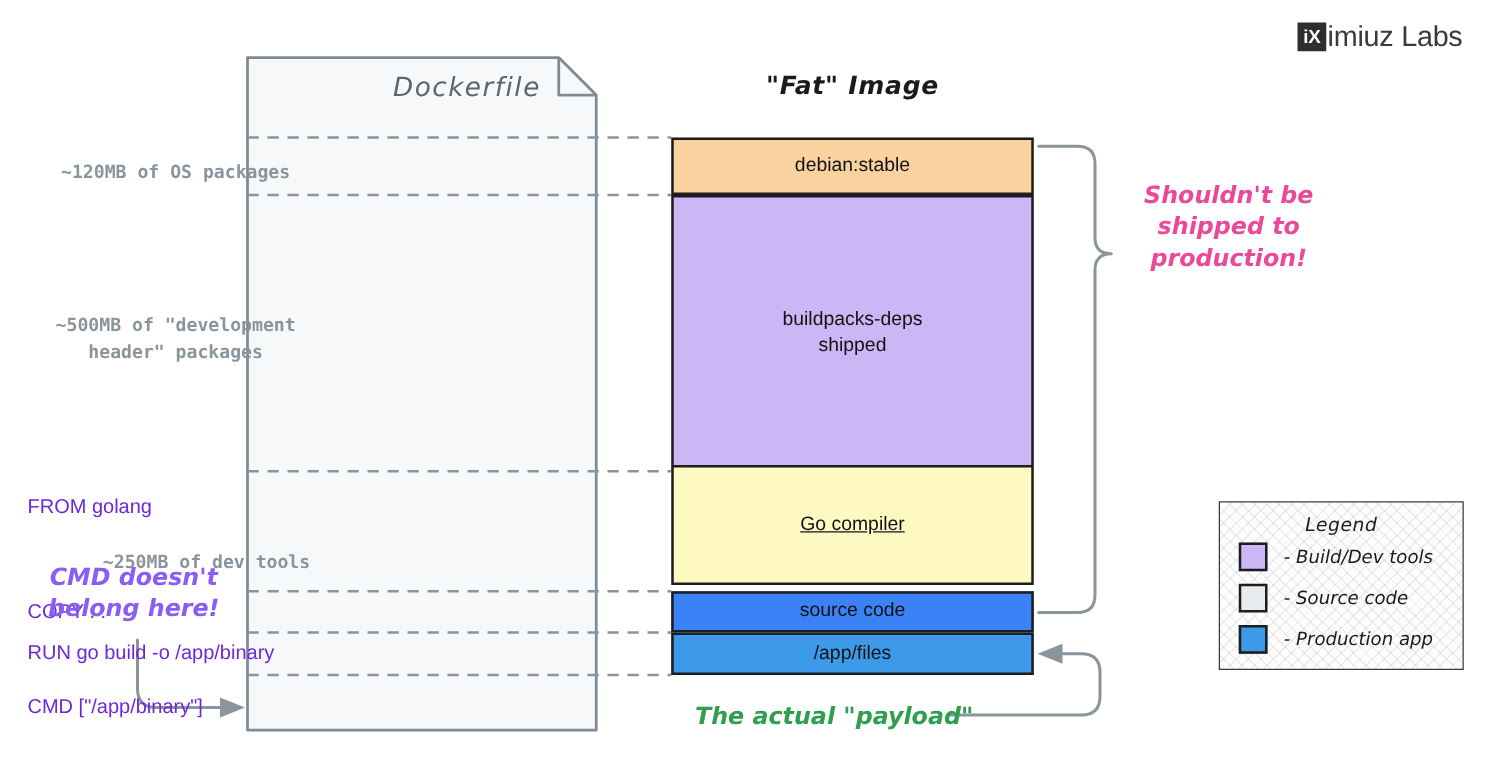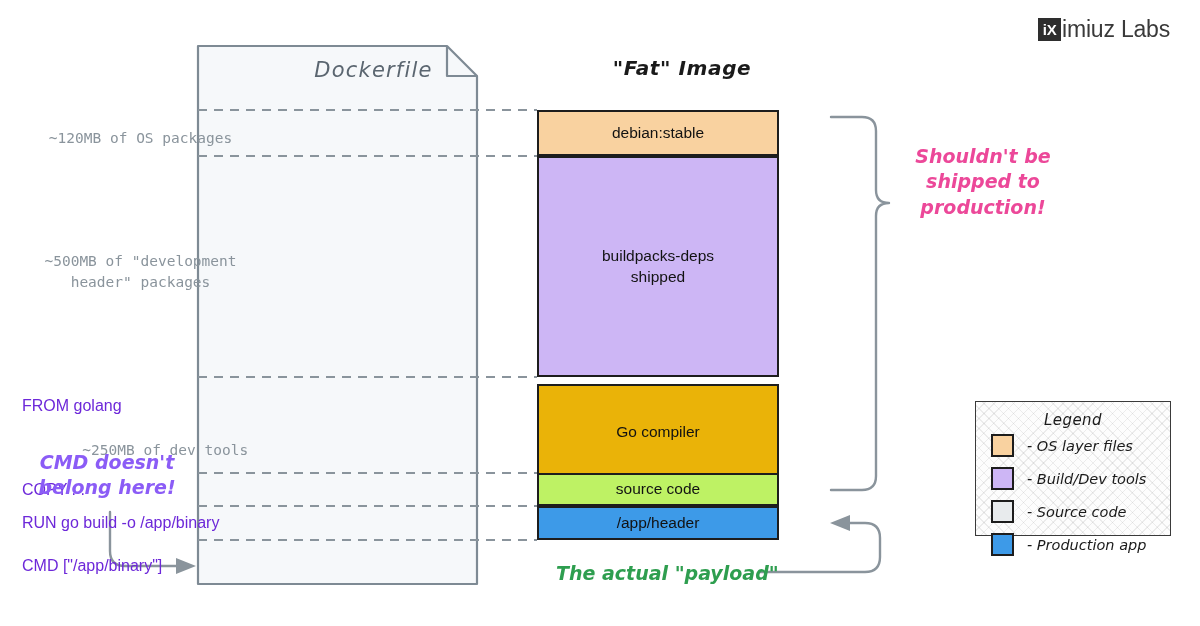--- a/index.html
+++ b/index.html
@@ -102,33 +102,34 @@
   .df-note {
     position: absolute;
     left: 0;
     width: 281px;
     text-align: center;
     font-family: "DejaVu Sans Mono", monospace;
     font-size: 14.5px;
     color: #8a949c;
     line-height: 1.42;
     white-space: pre;
+    font-weight: bold;
   }
 
   
   #image-stack {
     position: absolute;
     left: 537px;
     top: 110px;
     width: 290px;
   }
   .layer-box {
     position: absolute;
     left: 0;
-    width: 242px;
+    width: 290px;
     box-sizing: border-box;
     border: 2.5px solid #1d1d1d;
     display: flex;
     align-items: center;
     justify-content: center;
     text-align: center;
     font-size: 15.5px;
     color: #121212;
     line-height: 1.35;
   }
@@ -260,45 +261,41 @@
     </div>
 
   <div id="image-stack">
       <div class="layer-box" style="top: 0px; height: 46px; background: rgb(249, 210, 160);">
         <span style="white-space: pre-line;">debian:stable</span>
       </div>
       <div class="layer-box" style="top: 46px; height: 221px; background: rgb(205, 182, 245);">
         <span style="white-space: pre-line;">buildpacks-deps
 shipped</span>
       </div>
-      <div class="layer-box" style="top: 274px; height: 96px; background: #eab308;">
+      <div class="layer-box" style="top: 262px; height: 96px; background: #fef9c3; text-decoration: underline;">
         <span style="white-space: pre-line;">Go compiler</span>
       </div>
-      <div class="layer-box" style="top: 363px; height: 33px; background: #bef264;">
+      <div class="layer-box" style="top: 363px; height: 33px; background: #3b82f6;">
         <span style="white-space: pre-line;">source code</span>
       </div>
       <div class="layer-box" style="top: 396px; height: 34px; background: rgb(61, 154, 232);">
-        <span style="white-space: pre-line;">/app/header</span>
+        <span style="white-space: pre-line;">/app/files</span>
       </div>
     </div>
 
   <div id="annot-production" class="annot">Shouldn't be
 shipped to
 production!</div>
   <div id="annot-cmd" class="annot">CMD doesn't
 belong here!</div>
   <div id="annot-payload" class="annot">The actual "payload"</div>
 
   <div id="legend">
     <div id="legend-title">Legend</div>
     <div id="legend-rows">
-        <div class="legend-row">
-          <span class="legend-swatch" style="background: rgb(249, 210, 160);"></span>
-          <span class="legend-label">- OS layer files</span>
-        </div>
         <div class="legend-row">
           <span class="legend-swatch" style="background: rgb(205, 182, 245);"></span>
           <span class="legend-label">- Build/Dev tools</span>
         </div>
         <div class="legend-row">
           <span class="legend-swatch" style="background: rgb(232, 235, 237);"></span>
           <span class="legend-label">- Source code</span>
         </div>
         <div class="legend-row">
           <span class="legend-swatch" style="background: rgb(61, 154, 232);"></span>

